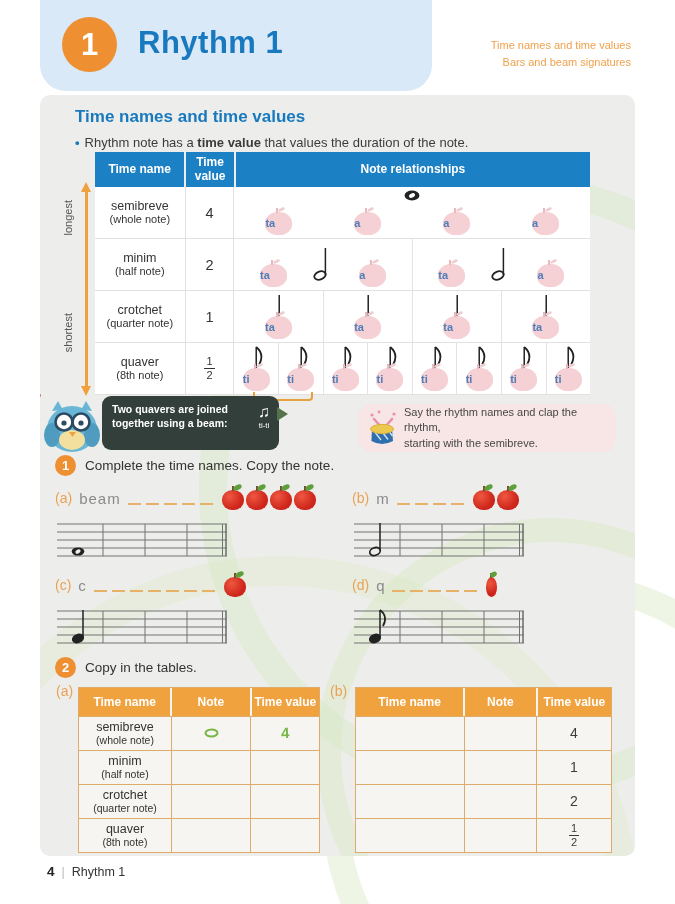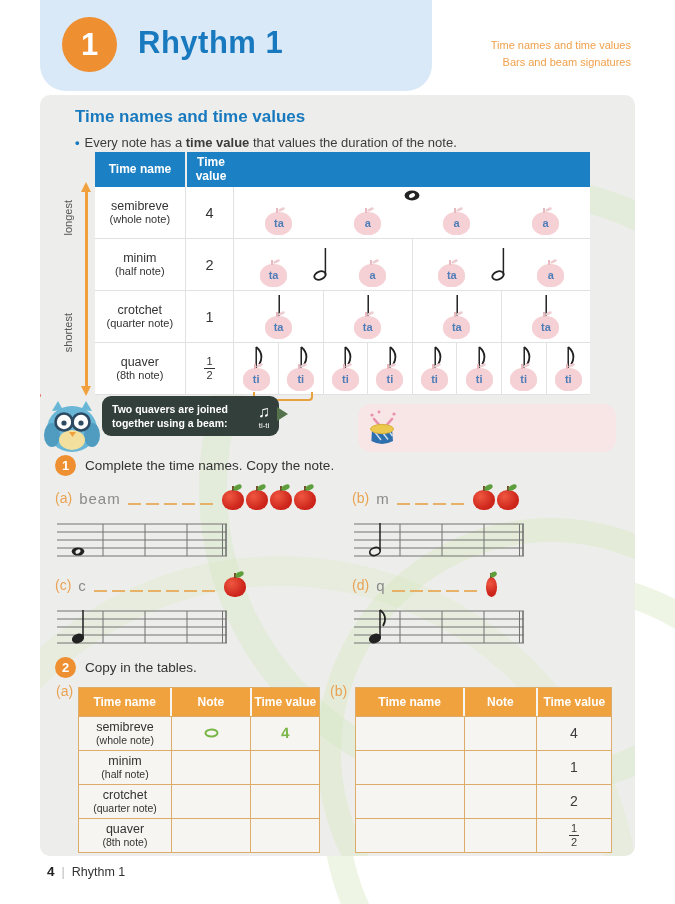--- a/index.html
+++ b/index.html
@@ -40,37 +40,37 @@
   .nt-row .c-val{display:flex;align-items:center;justify-content:center;font-size:14.5px;color:#333;border-left:1px solid #e1e1e1;border-right:1px solid #e1e1e1}
   .nt-row .c-rel{position:relative;display:flex}
   .seg{flex:1;position:relative;display:flex;align-items:flex-end;justify-content:center;padding-bottom:3px}
   .seg.bl{border-left:1px solid #e3e3e3}
   .seg2{flex:1;display:flex;align-items:flex-end;justify-content:space-evenly;padding-bottom:3px}
   .seg2.bl{border-left:1px solid #e3e3e3}
   .seg2 .nsvg{margin-bottom:6px}
   .stacknote{position:absolute;left:50%;transform:translateX(-58%);top:1px}
   .wholepos{position:absolute;left:50%;transform:translateX(-50%);top:3px}
 
-  .papple{position:relative;display:inline-block;width:27px;height:23px;background:#f5d0d4;border-radius:48% 48% 46% 46%;text-align:center}
+  .papple{position:relative;display:inline-block;width:27px;height:23px;background:#f5d0d4;border-radius:48% 48% 46% 46%;text-align:left}
   .papple i{position:absolute;left:11px;top:-4px;width:2px;height:5px;background:#e8b9be}
   .papple i:after{content:"";position:absolute;left:2px;top:0;width:7px;height:3px;border-radius:50%;background:#eecdd1;transform:rotate(-25deg)}
   .papple b{position:relative;top:4px;font-size:11px;color:#4f7db8;font-weight:bold}
 
   .axis-arrow{position:absolute;left:45px;top:96px;width:3px;height:196px;background:#f0a03c}
   .axis-arrow:before,.axis-arrow:after{content:"";position:absolute;left:-4px;border-left:5.5px solid transparent;border-right:5.5px solid transparent}
   .axis-arrow:before{top:-9px;border-bottom:10px solid #f0a03c}
   .axis-arrow:after{bottom:-9px;border-top:10px solid #f0a03c}
   .axis-label{position:absolute;left:22px;font-size:11px;color:#555;writing-mode:vertical-rl;transform:rotate(180deg)}
   .axis-top{top:105px}.axis-bottom{top:218px}
 
   .beam-bracket{position:absolute;left:213px;top:297px;width:56px;height:7px;border:2px solid #e8a13f;border-top:none;border-radius:0 0 4px 4px}
 
   
   .owl{position:absolute;left:-14px;top:298px}
-  .bubble{position:absolute;left:62px;top:301px;width:158px;background:#333f3a;border-radius:9px;padding:7px 9px 6px 10px;color:#fff;display:flex;gap:6px}
+  .bubble{position:absolute;left:62px;top:301px;width:158px;background:#333f3a;border-radius:9px;padding:7px 9px 20px 10px;color:#fff;display:flex;gap:6px}
   .bubble:after{content:"";position:absolute;right:-9px;top:11px;border-top:7px solid transparent;border-bottom:7px solid transparent;border-left:11px solid #55734a}
   .bubble .btxt{font-size:10.5px;font-weight:bold;line-height:1.3}
   .bubble .bnote{display:flex;flex-direction:column;align-items:center;justify-content:flex-end}
   .bubble .glyph{font-size:16px;line-height:1}
   .bubble .cap{font-size:8px;margin-top:1px}
   .tip{position:absolute;left:318px;top:309px;width:258px;height:48px;background:#f8e5e5;border-radius:13px;display:flex;align-items:center}
   .tip .drum{position:absolute;left:7px;top:5px}
   .tip .ttxt{margin-left:46px;font-size:11px;color:#474747;line-height:1.4}
 
   
@@ -138,30 +138,31 @@
   <div>Time names and time values</div>
   <div>Bars and beam signatures</div>
 </div>
 
 <div class="panel">
   <div class="ring ring1"></div>
   <div class="ring ring2"></div>
   <div class="ring ring3"></div>
 
   <div class="section-title">Time names and time values</div>
-  <div class="bullet-line"><span class="dot">•</span><span>Every note has a </span><b>time value</b><span> that values the duration of the note.</span></div>
+  <div class="bullet-line"><span class="dot">•</span><span>Rhythm note has a </span><b>time value</b><span> that values the duration of the note.</span></div>
 
   <div class="axis-arrow"></div>
   <div class="axis-label axis-top">longest</div>
   <div class="axis-label axis-bottom">shortest</div>
 
   <div class="note-table">
     <div class="nt-head">
       <div class="c-name">Time name</div>
       <div class="c-val">Time value</div>
+      <div class="c-rel">Note relationships</div>
     </div>
     <div id="nt-body">
         <div class="nt-row">
     <div class="c-name">
             <span>semibreve</span>
             <span class="paren">(whole note)</span>
           </div>
     <div class="c-val">4</div>
     <div class="c-rel">
             <span class="wholepos"><svg width="17" height="11" viewBox="0 0 17 11">
@@ -357,20 +358,23 @@
         <line x1="9" y1="10" x2="17" y2="19" stroke="#e890ae" stroke-width="2.6" stroke-linecap="round"></line>
         <line x1="27" y1="10" x2="19" y2="19" stroke="#e890ae" stroke-width="2.6" stroke-linecap="round"></line>
         <circle cx="7" cy="6" r="1.6" fill="#e890ae"></circle>
           <circle cx="14" cy="3" r="1.4" fill="#e890ae"></circle>
           <circle cx="29" cy="5" r="1.6" fill="#e890ae"></circle>
         <path d="M7 20 L6.4 32 Q17 38 28 32 L27 20 Z" fill="#2e6fad"></path>
         <path d="M9 22 L16 31 M16 21.5 L23 30.5 M23 21 L27.5 27" stroke="#cfe2f2" stroke-width="1.4"></path>
         <ellipse cx="17" cy="20" rx="11.5" ry="4.6" fill="#ecc84f" stroke="#d8b23c" stroke-width="1"></ellipse>
       </svg>
     </span>
+    <span class="ttxt">
+      <span>Say the rhythm names and clap the rhythm,</span><br><span>starting with the semibreve.</span>
+    </span>
   </div>
 
   <div class="ex-head ex1-head">
     <span class="num-chip">1</span>
     <span class="ex-instr">Complete the time names. Copy the note.</span>
   </div>
   <div id="ex1-items">
       <div class="ex1-item">
     <div class="ex1-line">
       <span class="ex1-label">(a)</span>

